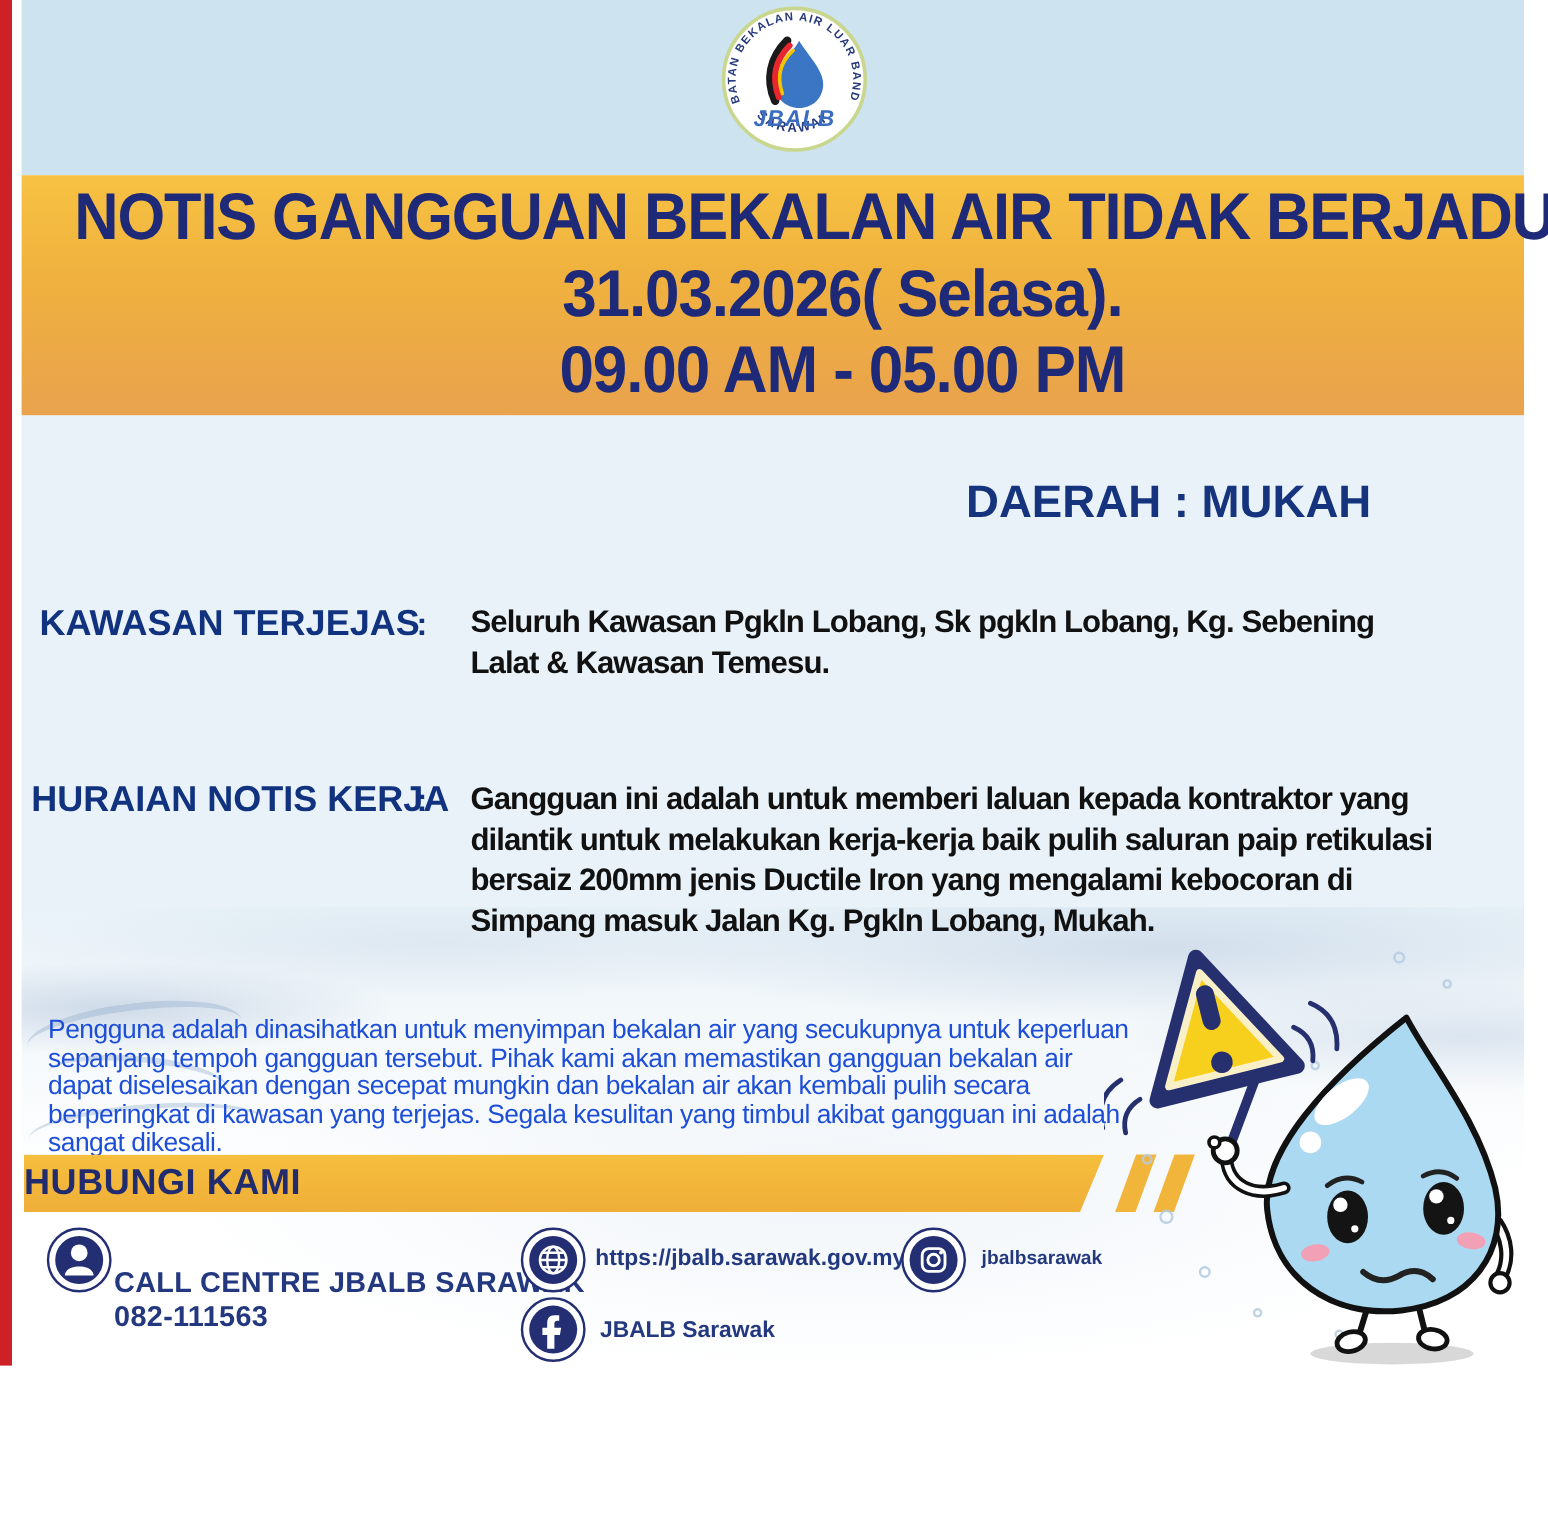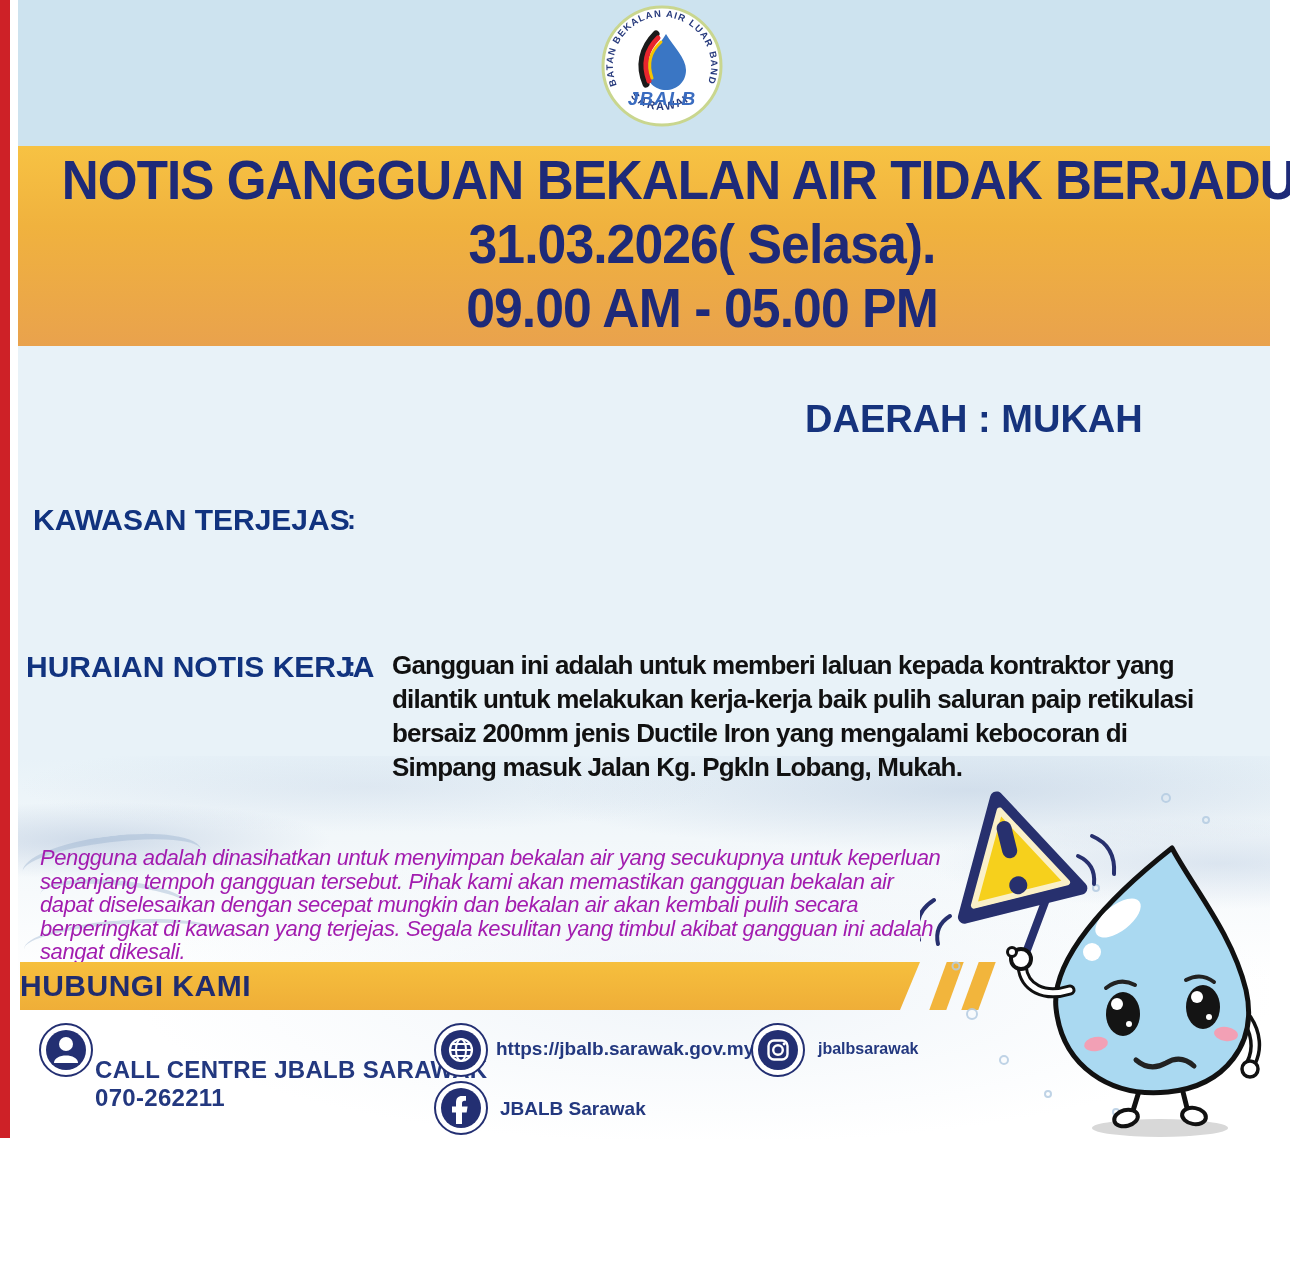--- a/index.html
+++ b/index.html
@@ -29,21 +29,21 @@
       radial-gradient(ellipse 420px 65px at 96% 28%,rgba(160,184,214,.30),transparent 70%),
       radial-gradient(ellipse 760px 200px at 55% 62%,rgba(228,237,245,.55),transparent 75%);}
   .wave{position:absolute;border-radius:50%;border-top:6px solid rgba(150,175,205,.40);}
   .w1{left:22px;top:836px;width:180px;height:44px;transform:rotate(-7deg);}
   .w2{left:40px;top:880px;width:150px;height:36px;transform:rotate(5deg);border-top-width:5px;}
   .w3{left:24px;top:920px;width:200px;height:40px;transform:rotate(-4deg);border-top-width:4px;}
   .region-label{font-weight:bold;color:#16337d;font-size:38px;letter-spacing:0;white-space:nowrap;}
   .sec-label{font-weight:bold;color:#11337f;font-size:30px;white-space:nowrap;}
   .sec-colon{font-weight:bold;color:#11337f;font-size:27px;}
   .sec-text{font-weight:bold;color:#111111;font-size:26px;line-height:34px;letter-spacing:-0.8px;}
-  .advisory{font-style:italic;color:#a21caf;font-size:22px;line-height:23.5px;letter-spacing:-0.4px;}
+  .advisory{color:#1d4ed8;font-size:22px;line-height:23.5px;letter-spacing:-0.4px;}
   .hubungi-bar{left:20px;top:962px;width:900px;height:48px;
       background:linear-gradient(180deg,#f6bf3d,#efae38);
       clip-path:polygon(0 0,100% 0,calc(100% - 20px) 100%,0 100%);
       text-align:left;line-height:48px;font-weight:bold;font-size:30px;color:#202c6e;letter-spacing:.5px;}
   .slash{top:962px;width:17px;height:48px;background:#f2b53c;transform:skewX(-20deg);}
   .s1{left:938px;} .s2{left:970px;}
   .call-block{left:95px;top:1056px;font-weight:bold;color:#23387f;font-size:24px;line-height:28px;letter-spacing:.3px;}
   .c-text{font-weight:bold;color:#23387f;white-space:nowrap;}
   .url-text{left:496px;top:1038px;font-size:19px;}
   .fb-text{left:500px;top:1098px;font-size:19px;}
@@ -84,20 +84,21 @@
   <div class="abs banner">
     <div class="banner-line bl1">NOTIS GANGGUAN BEKALAN AIR TIDAK BERJADUAL</div>
     <div class="banner-line bl2">31.03.2026( Selasa).</div>
     <div class="banner-line bl3">09.00 AM - 05.00 PM</div>
   </div>
 
   <div class="abs region-label" style="left:805px;top:398px;">DAERAH : MUKAH</div>
 
   <div class="abs sec-label" style="left:33px;top:503px;">KAWASAN TERJEJAS</div>
   <div class="abs sec-colon" style="left:347px;top:505px;">:</div>
+  <div class="abs sec-text" style="left:392px;top:501px;width:770px;">Seluruh Kawasan Pgkln Lobang, Sk pgkln Lobang, Kg. Sebening Lalat &amp; Kawasan Temesu.</div>
 
   <div class="abs sec-label" style="left:26px;top:650px;">HURAIAN NOTIS KERJA</div>
   <div class="abs sec-colon" style="left:347px;top:652px;">:</div>
   <div class="abs sec-text" style="left:392px;top:648px;width:830px;">Gangguan ini adalah untuk memberi laluan kepada kontraktor yang dilantik untuk melakukan kerja-kerja baik pulih saluran paip retikulasi bersaiz 200mm jenis Ductile Iron yang mengalami kebocoran di Simpang masuk Jalan Kg. Pgkln Lobang, Mukah.</div>
 
   <div class="abs advisory" style="left:40px;top:846px;width:910px;">Pengguna adalah dinasihatkan untuk menyimpan bekalan air yang secukupnya untuk keperluan sepanjang tempoh gangguan tersebut. Pihak kami akan memastikan gangguan bekalan air dapat diselesaikan dengan secepat mungkin dan bekalan air akan kembali pulih secara berperingkat di kawasan yang terjejas. Segala kesulitan yang timbul akibat gangguan ini adalah sangat dikesali.</div>
 
   <div class="abs hubungi-bar">
     <span>HUBUNGI KAMI</span>
   </div>
@@ -105,21 +106,21 @@
   <div class="abs slash s2"></div>
 
   <svg class="abs" style="left:38px;top:1022px;" width="56" height="56" viewBox="0 0 56 56">
     <circle cx="28" cy="28" r="26" fill="#ffffff" stroke="#232f72" stroke-width="2"></circle>
     <circle cx="28" cy="28" r="20" fill="#232f72"></circle>
     <circle cx="28" cy="22" r="7" fill="#ffffff"></circle>
     <path d="M 16 41 C 16 31 40 31 40 41 Z" fill="#ffffff"></path>
   </svg>
   <div class="abs call-block">
     <div>CALL CENTRE JBALB SARAWAK</div>
-    <div>070-262211</div>
+    <div>082-111563</div>
   </div>
 
   <svg class="abs" style="left:433px;top:1022px;" width="56" height="56" viewBox="0 0 56 56">
     <circle cx="28" cy="28" r="26" fill="#ffffff" stroke="#232f72" stroke-width="2"></circle>
     <circle cx="28" cy="28" r="20" fill="#232f72"></circle>
     <circle cx="28" cy="28" r="11" fill="none" stroke="#ffffff" stroke-width="2.2"></circle>
     <ellipse cx="28" cy="28" rx="5" ry="11" fill="none" stroke="#ffffff" stroke-width="2"></ellipse>
     <line x1="17" y1="28" x2="39" y2="28" stroke="#ffffff" stroke-width="2"></line>
     <line x1="19" y1="22" x2="37" y2="22" stroke="#ffffff" stroke-width="2"></line>
     <line x1="19" y1="34" x2="37" y2="34" stroke="#ffffff" stroke-width="2"></line>

